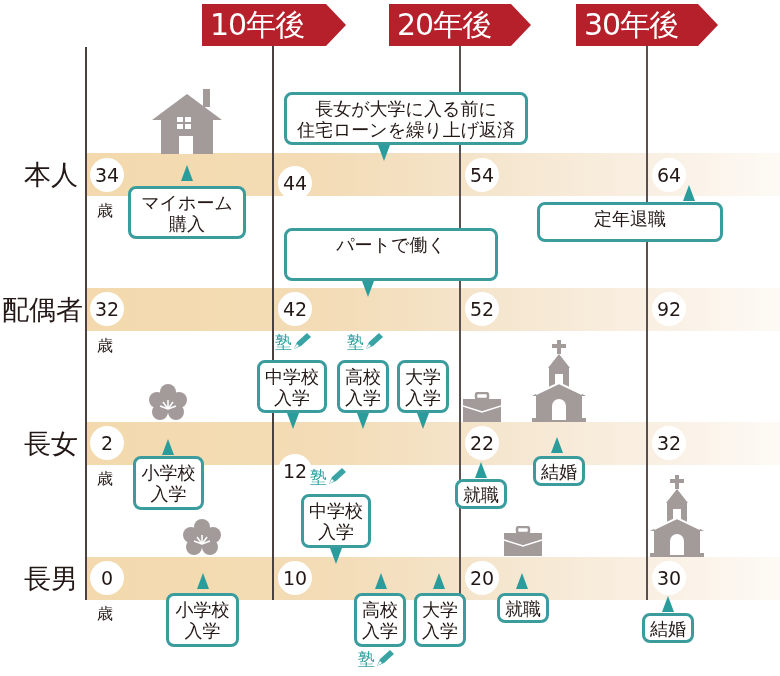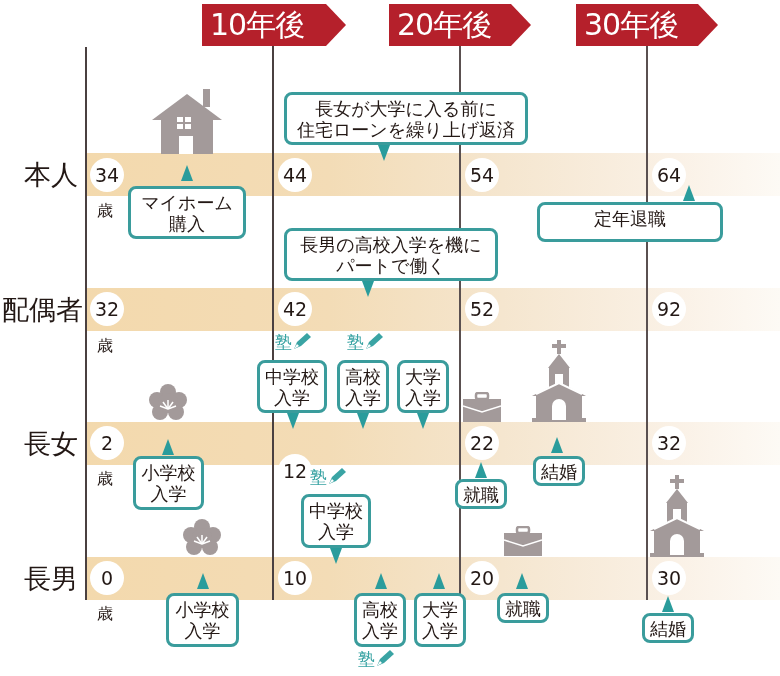--- a/index.html
+++ b/index.html
@@ -34,21 +34,21 @@
 <div class="vline" style="left:272px;top:46px;height:554px;"></div>
 <div class="vline" style="left:459px;top:46px;height:554px;background:#5a5050;"></div>
 <div class="vline" style="left:646px;top:46px;height:554px;background:#5a5050;"></div>
 
 <div class="rowlabel" style="left:24px;top:160px;">本人</div>
 <div class="rowlabel" style="left:2px;top:295px;">配偶者</div>
 <div class="rowlabel" style="left:24px;top:429px;text-align:center;">長女</div>
 <div class="rowlabel" style="left:24px;top:564px;">長男</div>
 
 <div class="age" style="left:90px;top:158px;">34</div>
-<div class="age" style="left:278px;top:158px;">44</div>
+<div class="age" style="left:278px;top:166px;">44</div>
 <div class="age" style="left:465px;top:158px;">54</div>
 <div class="age" style="left:652px;top:158px;">64</div>
 <div class="sai" style="left:97px;top:201px;">歳</div>
 
 <div class="age" style="left:90px;top:292px;">32</div>
 <div class="age" style="left:278px;top:292px;">42</div>
 <div class="age" style="left:465px;top:292px;">52</div>
 <div class="age" style="left:652px;top:292px;">92</div>
 <div class="sai" style="left:97px;top:336px;">歳</div>
 
@@ -178,21 +178,20 @@
   <div>住宅ローンを繰り上げ返済</div>
 </div>
 <div class="tri-down" style="left:378px;top:145px;"></div>
 
 <div class="tri-up" style="left:683px;top:185px;"></div>
 <div class="box" style="left:537px;top:202px;width:186px;height:40px;padding-top:3px;">
   <div>定年退職</div>
 </div>
 
 <div class="box" style="left:284px;top:228px;width:214px;height:53px;padding-top:3px;">
-  <div>長男の高校入学を機に</div>
   <div>パートで働く</div>
 </div>
 <div class="tri-down" style="left:362px;top:281px;"></div>
 
 <div class="juku" style="left:275px;top:331px;"><span>塾</span><svg width="20" height="18" viewBox="0 0 20 18" style="vertical-align:-2px;">
       <polygon points="2,17 5,10 15,1 19,5 9,14" fill="#3aa4a4"></polygon>
       <polygon points="2,17 5,12 7,14" fill="#fff"></polygon>
     </svg></div>
 <div class="juku" style="left:347px;top:331px;"><span>塾</span><svg width="20" height="18" viewBox="0 0 20 18" style="vertical-align:-2px;">
       <polygon points="2,17 5,10 15,1 19,5 9,14" fill="#3aa4a4"></polygon>

